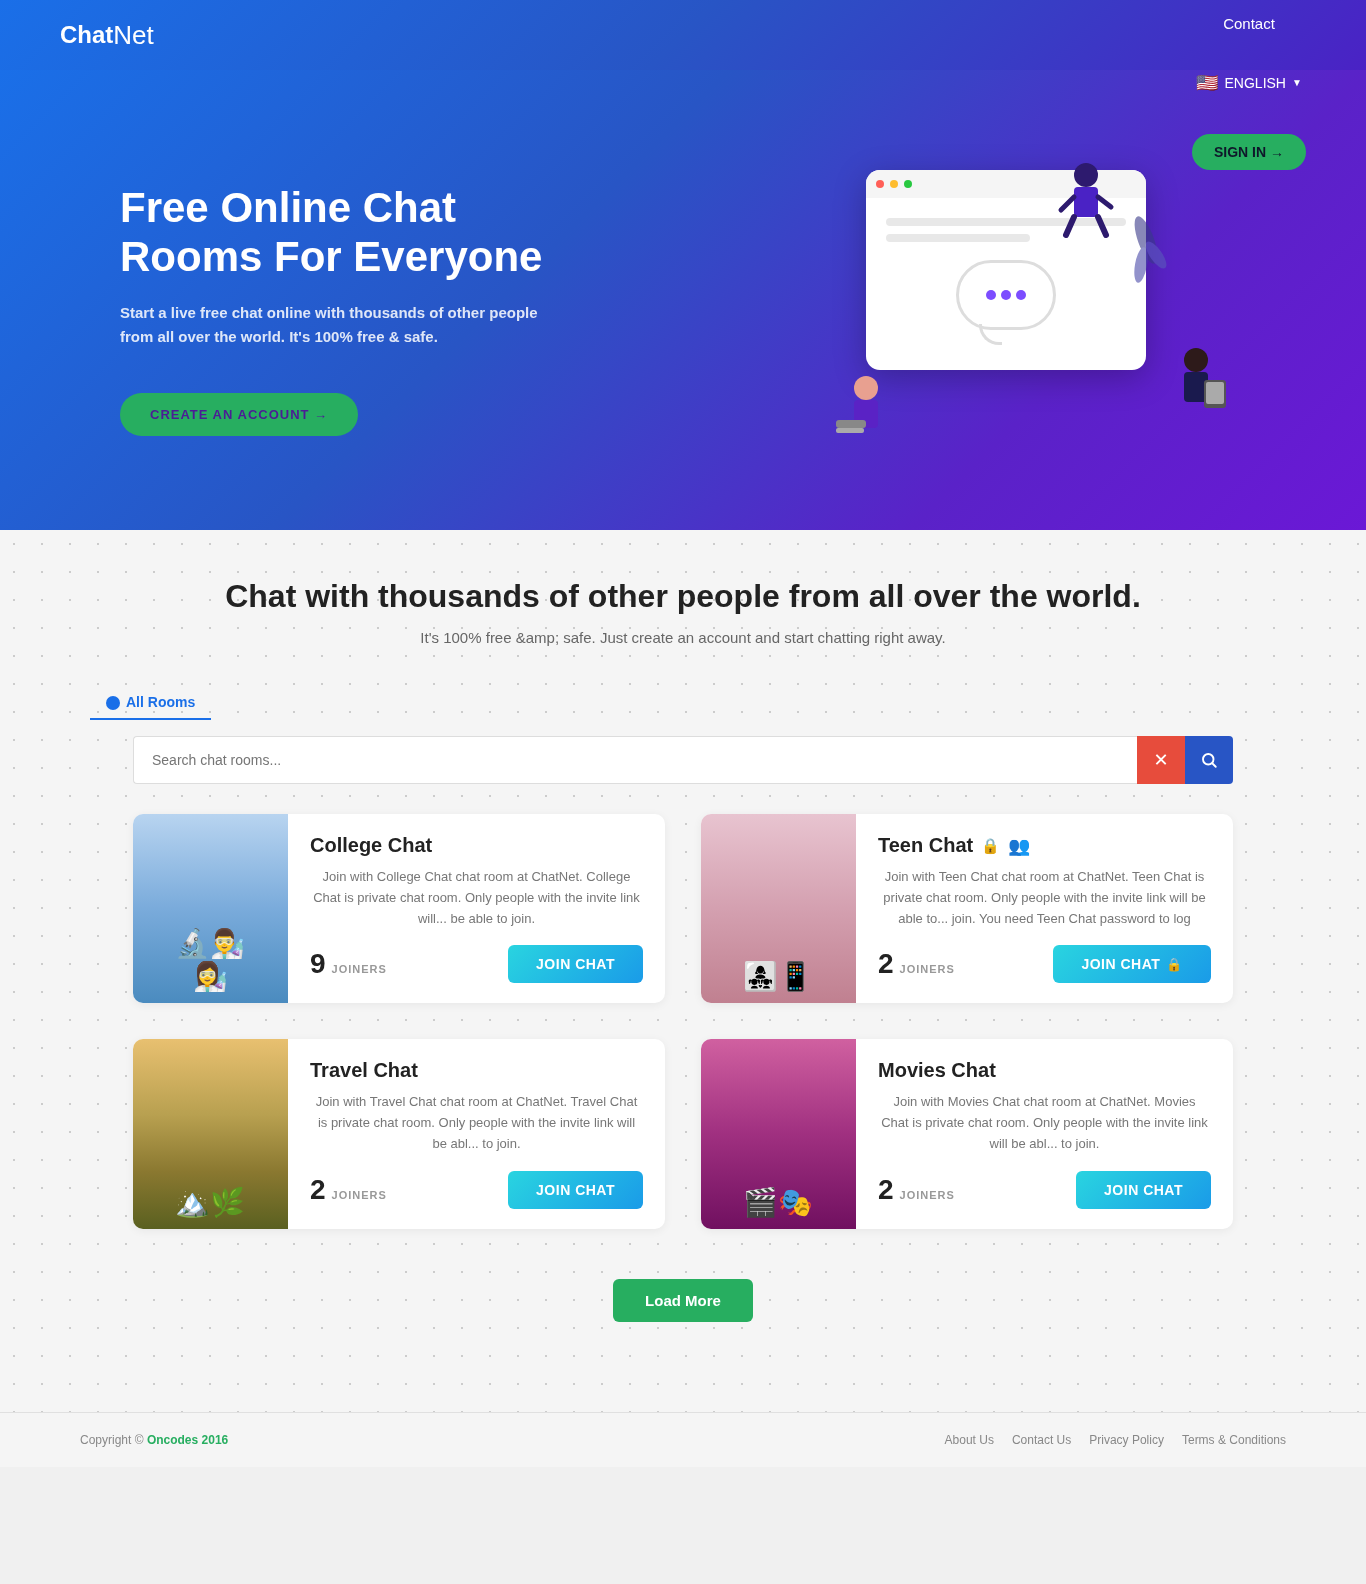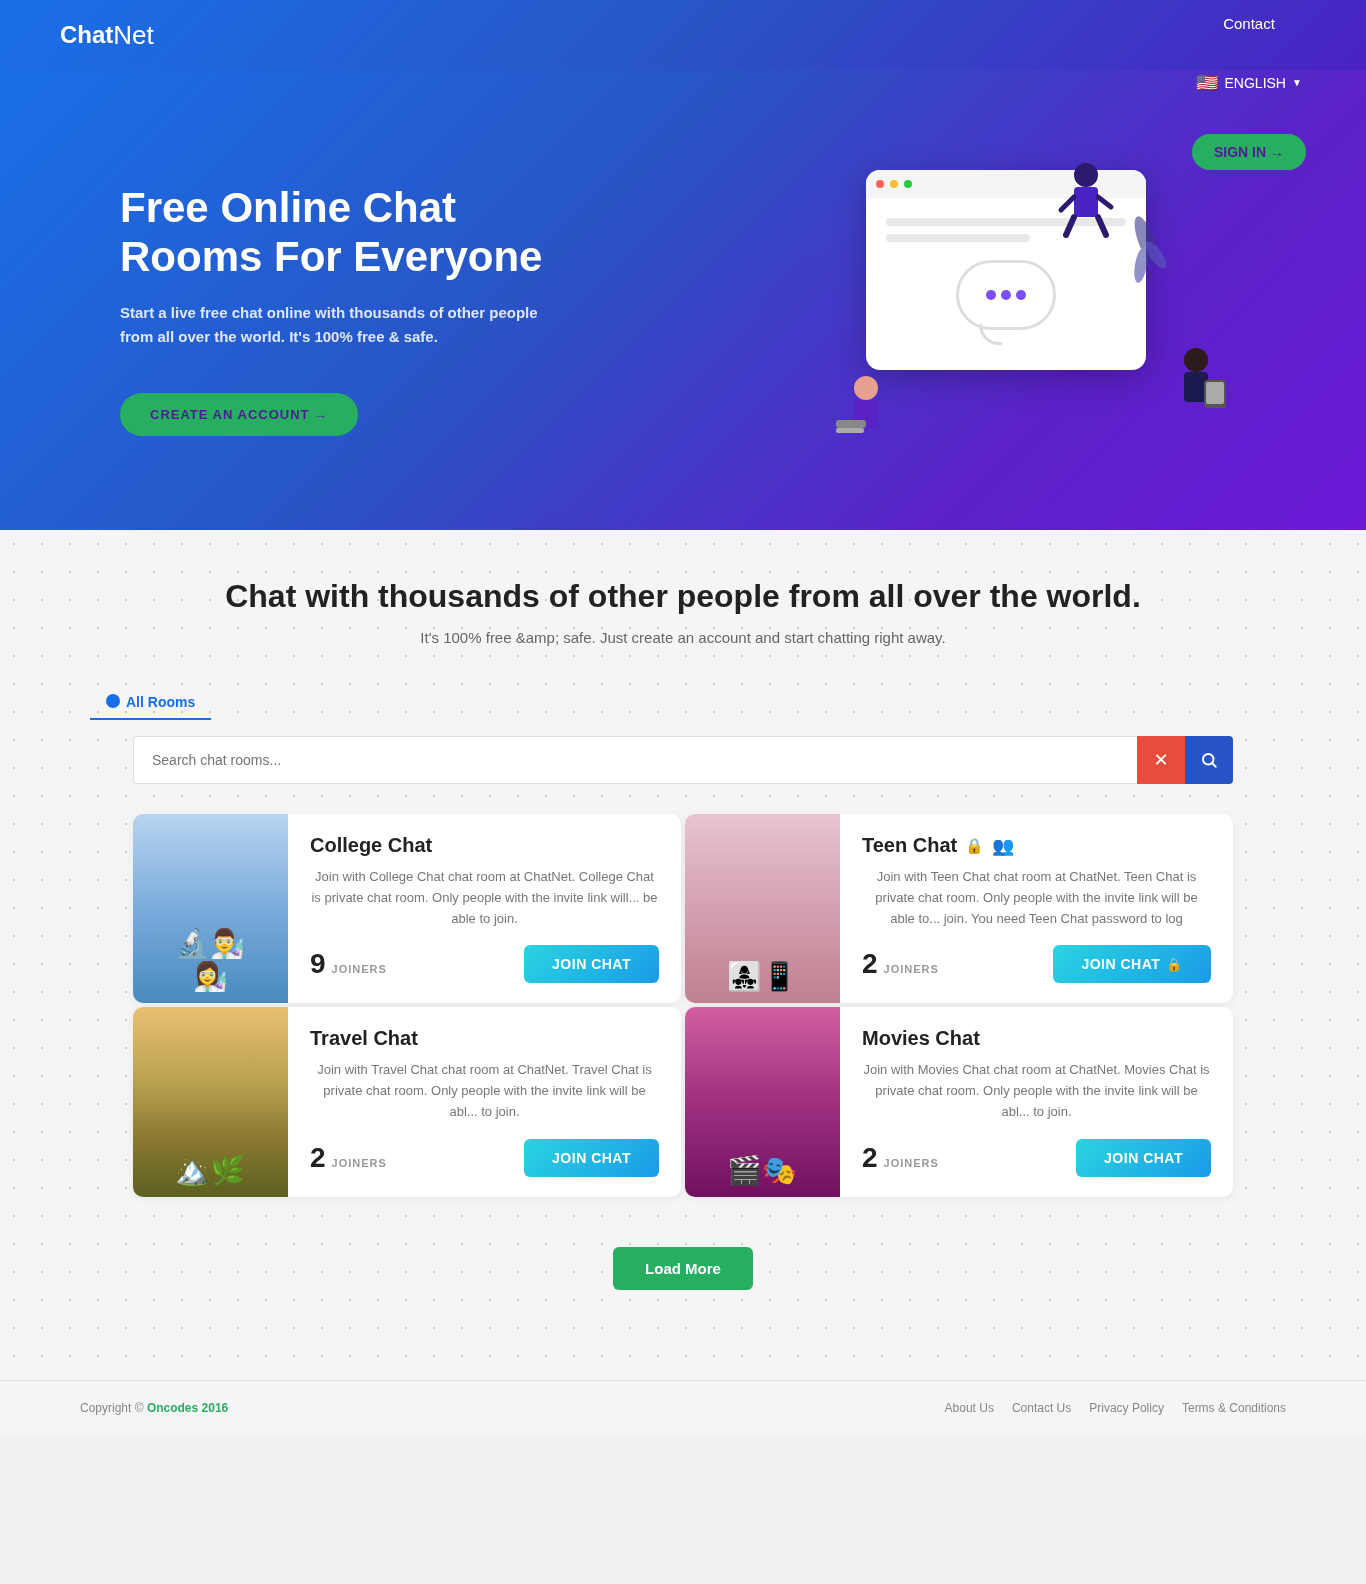--- a/index.html
+++ b/index.html
@@ -19,21 +19,21 @@
     .logo { display: flex; align-items: center; }
     .logo-chat { color: #fff; font-size: 24px; font-weight: 900; }
     .logo-net { color: #fff; font-size: 26px; font-weight: 300; }
     .nav-links { display: flex; align-items: center; gap: 40px; flex-direction: column; }
     .nav-link { color: #fff; text-decoration: none; font-size: 15px; font-weight: 500; }
     .nav-lang { display: flex; align-items: center; gap: 6px; color: #fff; font-size: 14px; font-weight: 500; cursor: pointer; }
     .nav-flag { font-size: 18px; }
     .nav-caret { font-size: 10px; }
     .btn-signin {
       background: #27ae60;
-      color: #4c1d95;
+      color: #0f172a;
       border: none;
       padding: 10px 22px;
       border-radius: 25px;
       font-size: 14px;
       font-weight: 600;
       cursor: pointer;
       display: flex;
       align-items: center;
       gap: 6px;
     }
@@ -146,21 +146,21 @@
     
     .tabs-bar {
       display: flex;
       align-items: center;
       gap: 0;
       margin-bottom: 16px;
       padding: 0 10px;
     }
     .tab-item {
       display: flex;
-      align-items: flex-start;
+      align-items: flex-end;
       gap: 6px;
       padding: 8px 16px;
       cursor: pointer;
       font-size: 14px;
       font-weight: 600;
       color: #555;
       border-bottom: 2px solid transparent;
     }
     .tab-item.active { color: #1a6fe8; border-bottom: 2px solid #1a6fe8; }
     .tab-dot { width: 14px; height: 14px; border-radius: 50%; background: #1a6fe8; display: inline-block; }
@@ -210,21 +210,21 @@
       border-radius: 0 4px 4px 0;
       display: flex;
       align-items: center;
       justify-content: center;
     }
 
     
     .rooms-grid {
       display: grid;
       grid-template-columns: 1fr 1fr;
-      gap: 4px;
+      gap: 36px;
       max-width: 1100px;
       margin: 0 auto 30px;
     }
     .room-card {
       background: #fff;
       border-radius: 10px;
       display: flex;
       overflow: hidden;
       box-shadow: 0 2px 10px rgba(0,0,0,0.06);
     }

